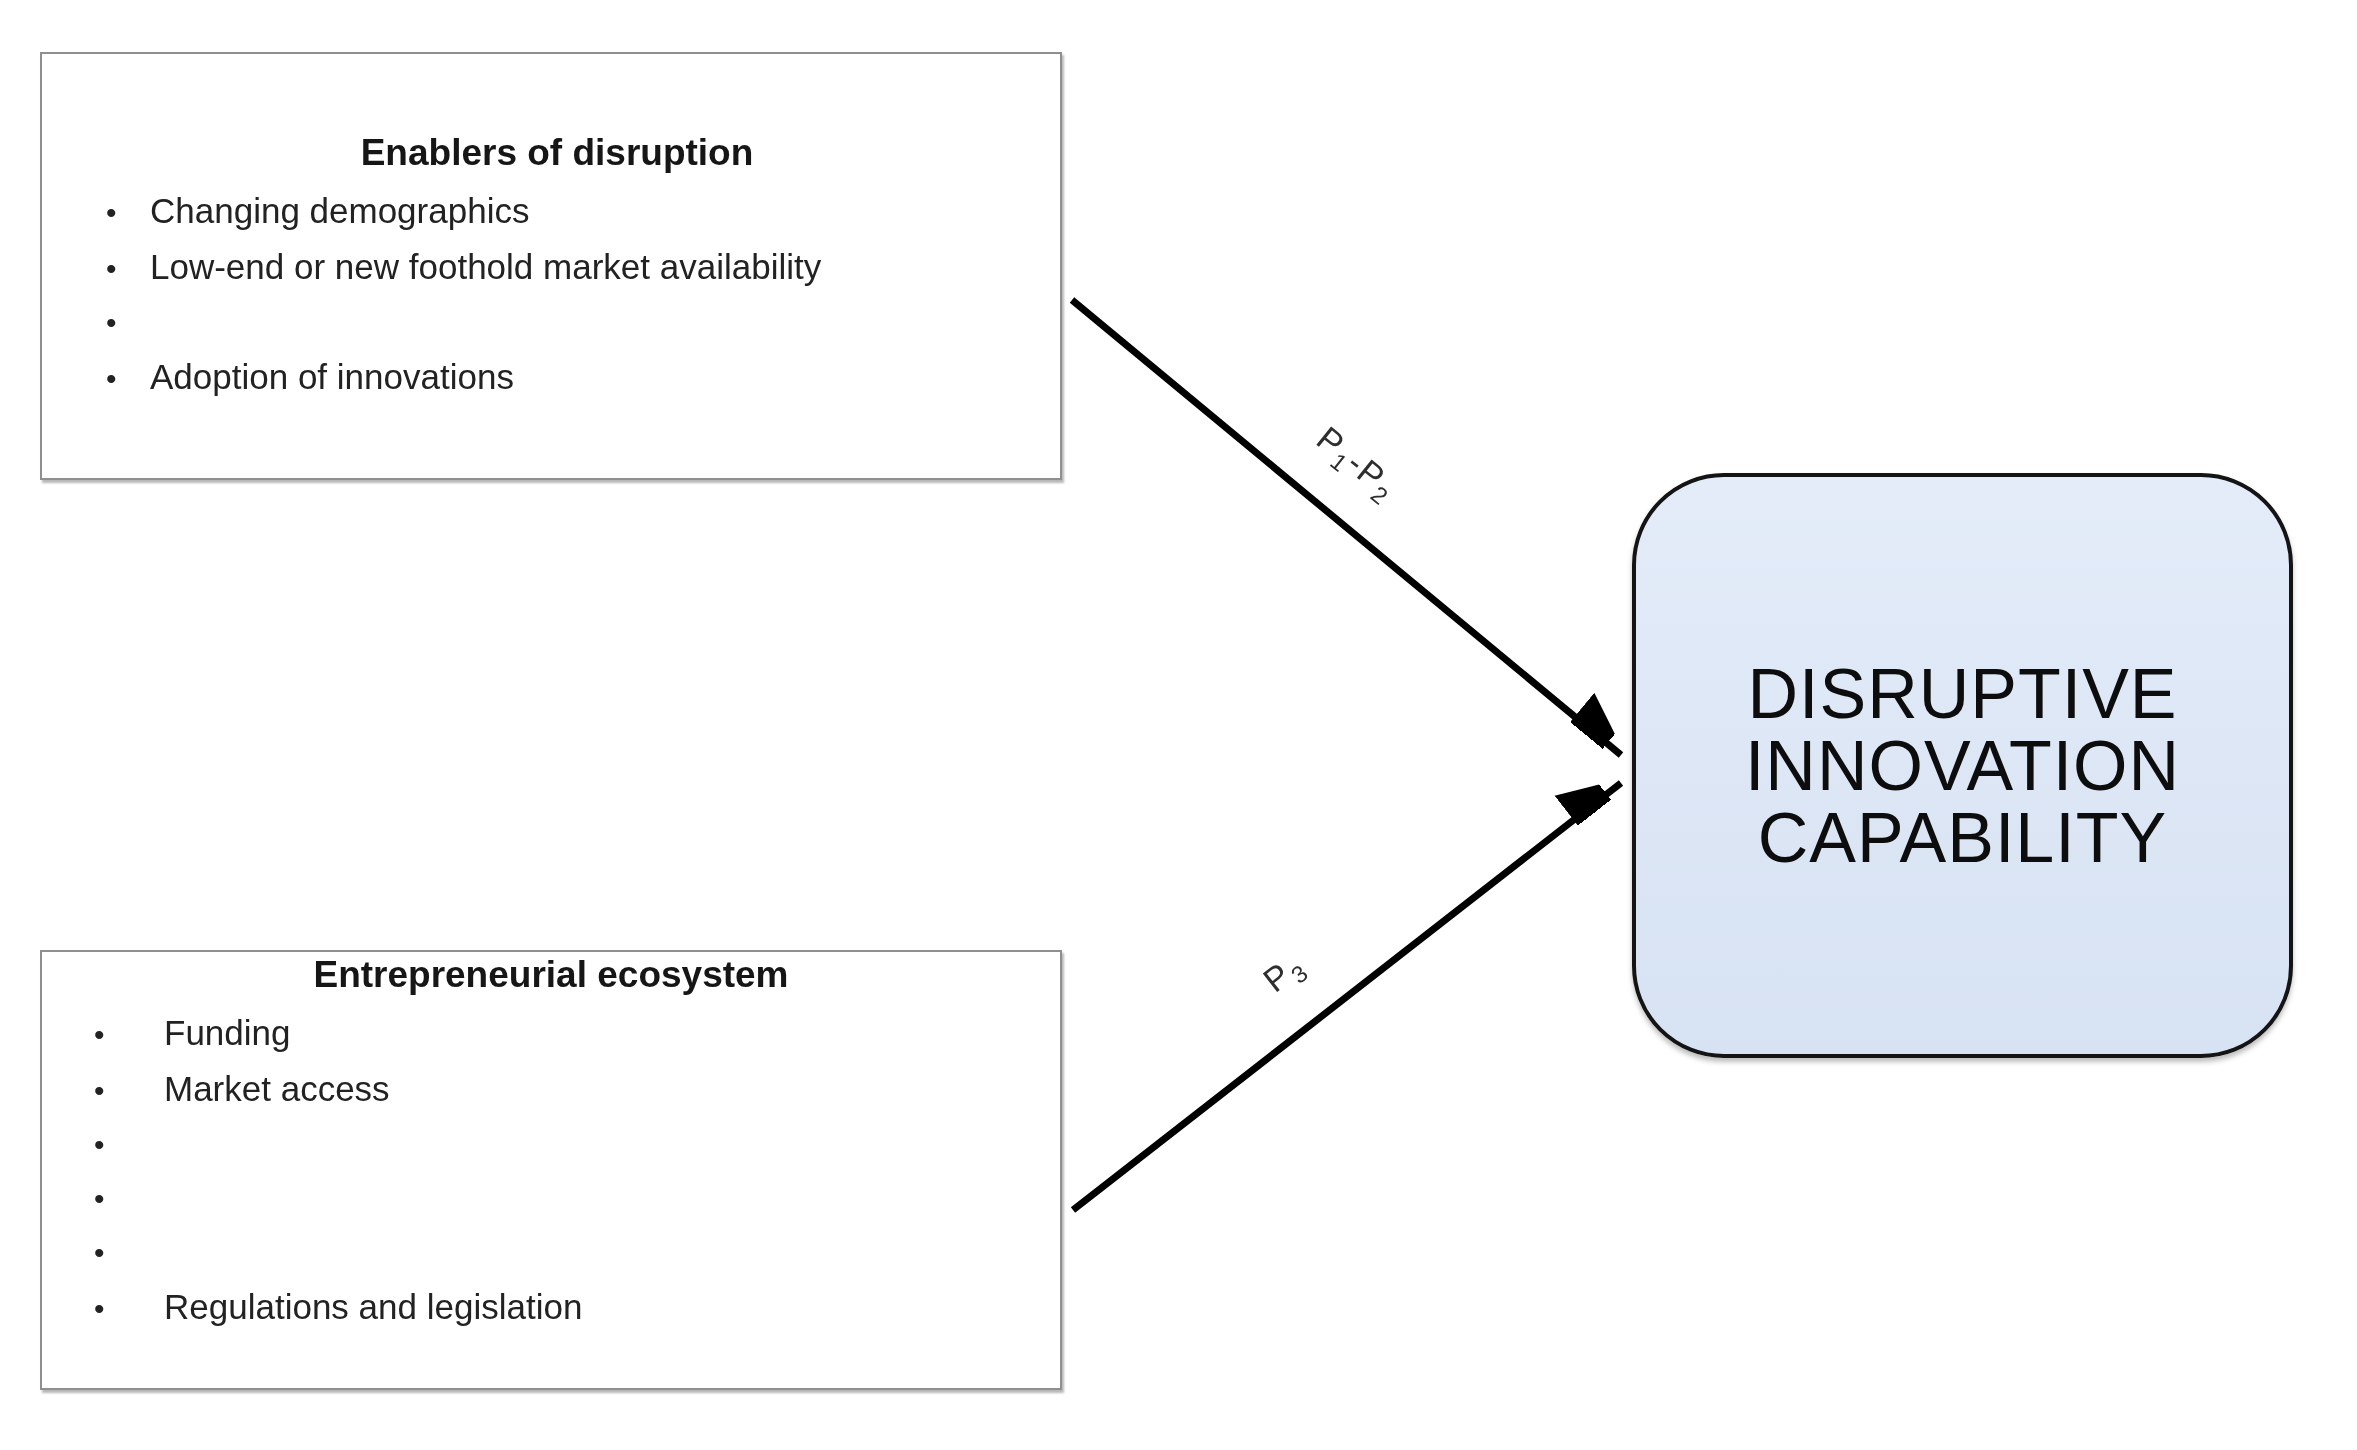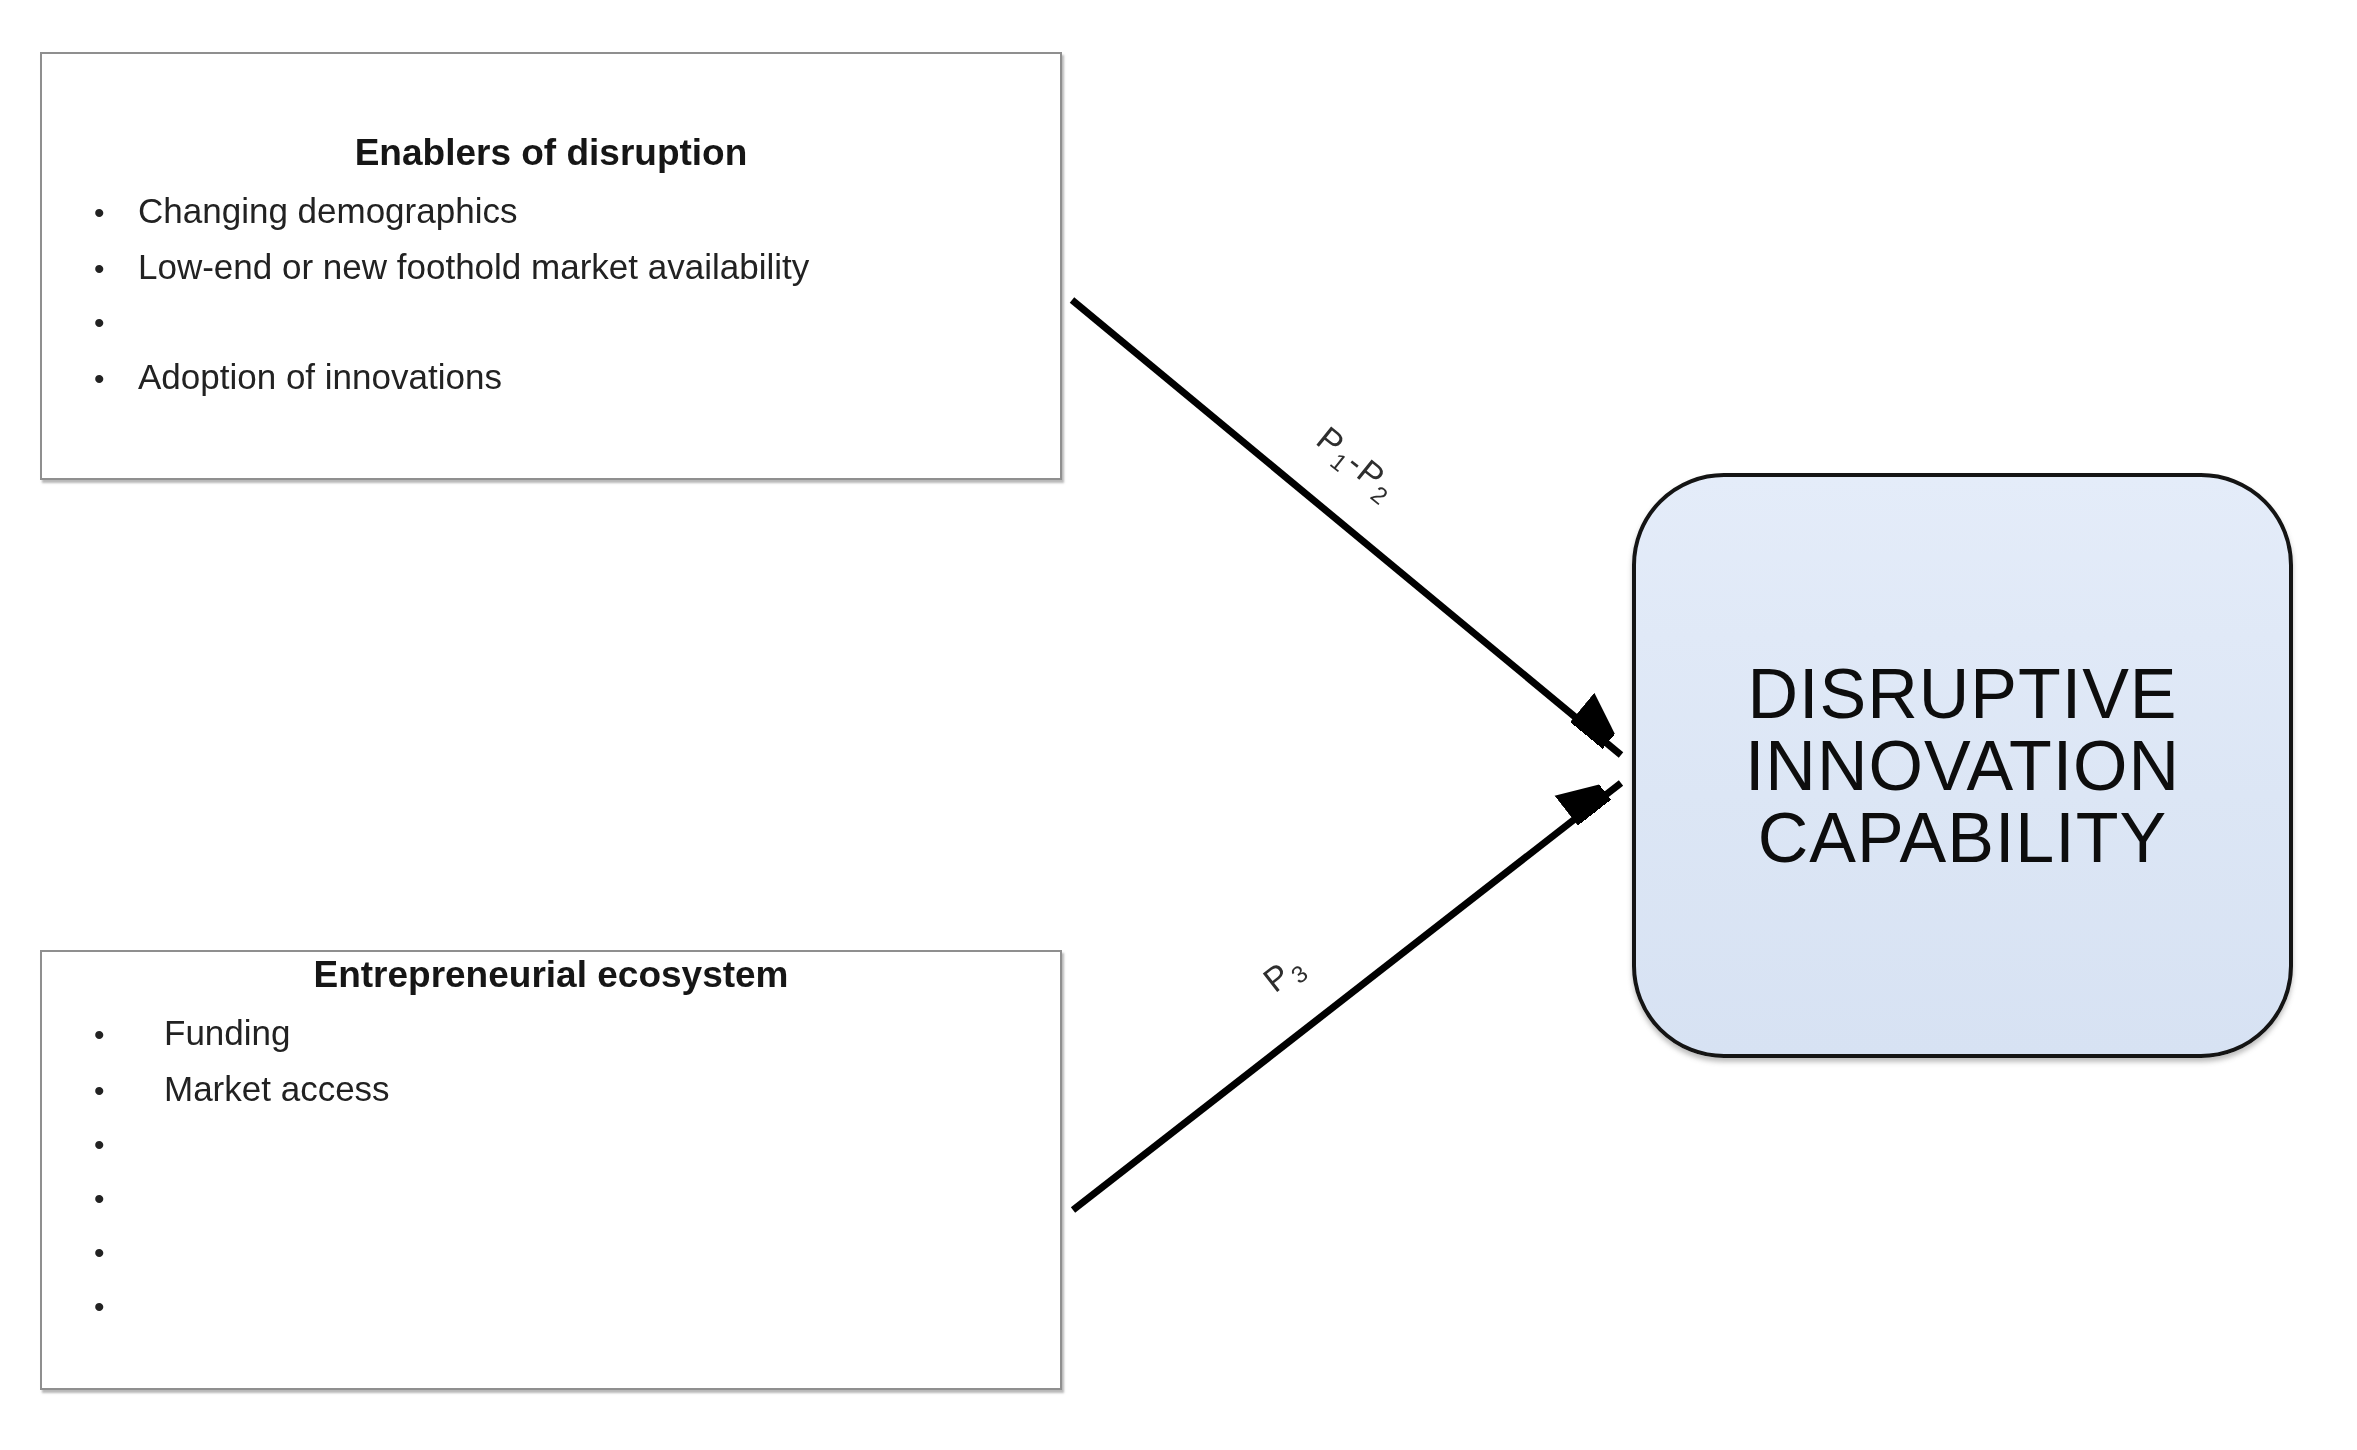--- a/index.html
+++ b/index.html
@@ -16,21 +16,21 @@
   
   .list-box {
     position: absolute;
     left: 40px;
     width: 1022px;
     background: #ffffff;
     border: 2px solid #8f8f8f;
     box-shadow: 2px 3px 2px rgba(125,125,125,0.55);
     box-sizing: border-box;
   }
-  .box-enablers  { top: 52px;  height: 428px; padding-top: 76px; }
+  .box-enablers  { top: 52px;  height: 428px; padding-top: 76px; padding-left: 12px; }
   .box-ecosystem { top: 950px; height: 440px; }
 
   .box-title {
     text-align: center;
     font-weight: bold;
     font-size: 37px;
     line-height: 46px;
     margin: 0 0 8px 0;
     color: #161616;
   }
@@ -146,20 +146,21 @@
       <span class="dot">•</span>
     </div>
     <div class="bullet-row">
       <span class="dot">•</span>
     </div>
     <div class="bullet-row">
       <span class="dot">•</span>
     </div>
     <div class="bullet-row">
       <span class="dot">•</span>
+      <span>Regulations and legislation</span>
     </div>
   </div>
 
   <div class="capability-box">
     <div class="capability-text">
       <div>DISRUPTIVE</div>
       <div>INNOVATION</div>
       <div>CAPABILITY</div>
     </div>
   </div>

